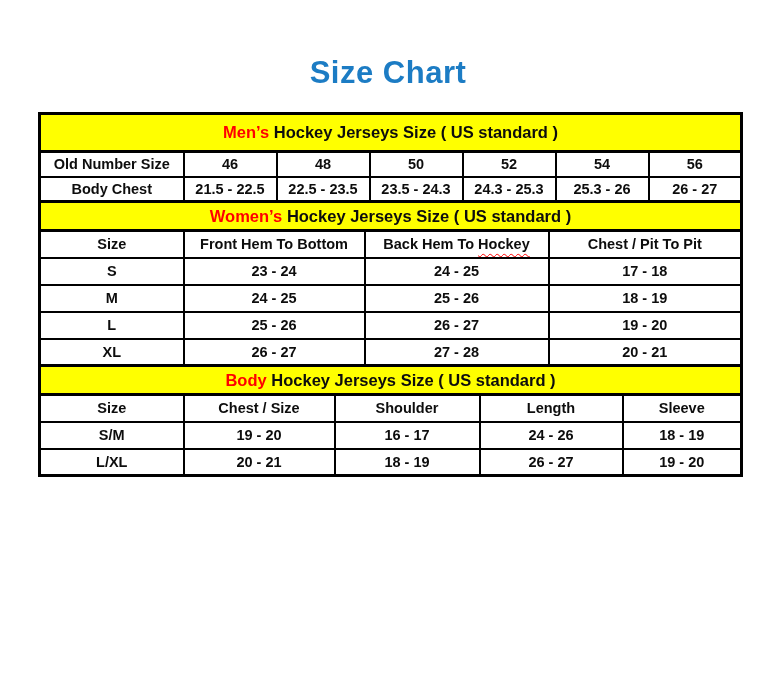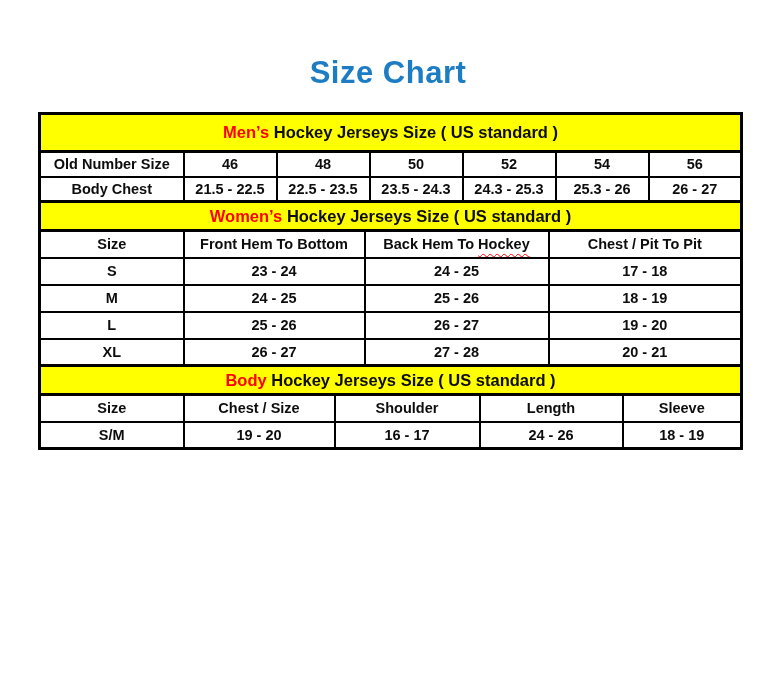--- a/index.html
+++ b/index.html
@@ -193,17 +193,24 @@
           <td>Length</td>
           <td>Sleeve</td>
         </tr>
         <tr>
           <td>S/M</td>
           <td>19 - 20</td>
           <td>16 - 17</td>
           <td>24 - 26</td>
           <td>18 - 19</td>
         </tr>
+        <tr>
+          <td>L/XL</td>
+          <td>20 - 21</td>
+          <td>18 - 19</td>
+          <td>26 - 27</td>
+          <td>19 - 20</td>
+        </tr>
       </tbody>
     </table>
 
   </div>
 </div>
 
 </body></html>

